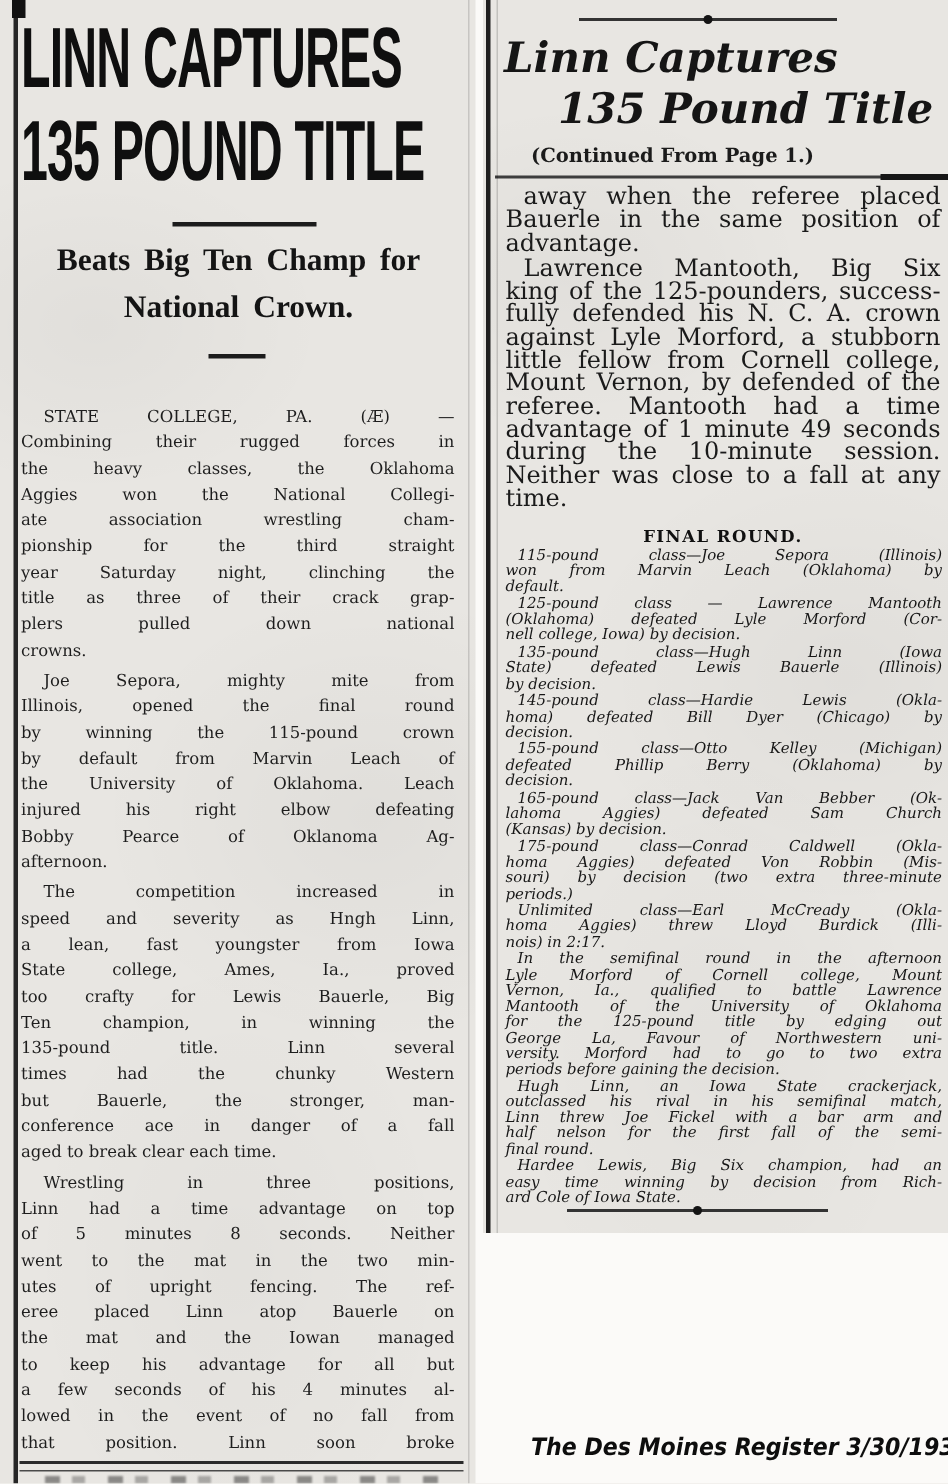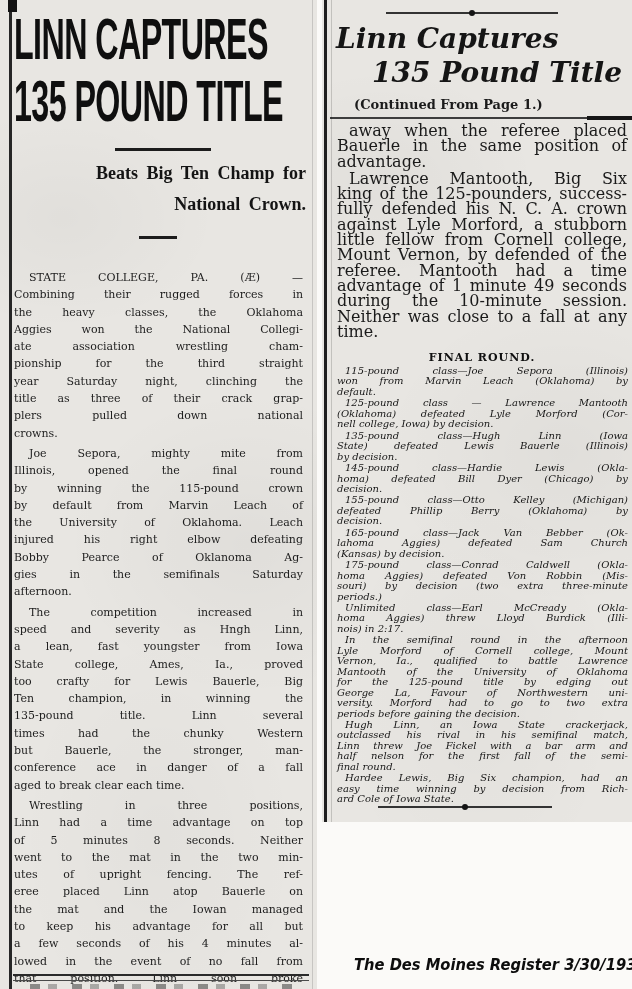--- a/index.html
+++ b/index.html
@@ -24,22 +24,22 @@
   .headline{
     position:absolute;left:14px;top:8px;color:#0f0f0f;
     font-family:"Liberation Sans", sans-serif;font-weight:700;
     font-size:57px;line-height:62px;letter-spacing:-1px;white-space:nowrap;
     transform:scaleX(0.565);transform-origin:0 0;
   }
   .rule{position:absolute;background:#1c1c1c;}
   .rule1{left:115px;top:148px;width:96px;height:3px;}
   .rule2{left:139px;top:236px;width:38px;height:3px;}
   .subhead{
-    position:absolute;left:12px;top:158px;width:294px;text-align:right;
-    font-family:"Liberation Serif", serif;font-weight:bold;font-size:18px;
+    position:absolute;left:12px;top:158px;width:294px;text-align:center;
+    font-family:"Liberation Serif", serif;font-weight:bold;font-size:21px;
     line-height:31px;color:#141414;word-spacing:4px;
   }
   .body-left{position:absolute;left:14px;top:269px;width:289px;font-size:11px;line-height:17.3px;color:#1d1d1d;}
   #left-body .para + .para{margin-top:3px;}
   .ln{text-align:justify;text-align-last:justify;}
   .ln.last{text-align-last:left;}
   .ln.first{text-indent:15px;}
   .bottom-rule{position:absolute;left:13px;top:974px;width:296px;height:4px;border-top:2px solid #2a2a2a;border-bottom:1px solid #4a4a4a;}
   .cut-sliver{
     position:absolute;left:30px;top:984px;width:268px;height:5px;
@@ -111,21 +111,20 @@
         <div class="ln last">crowns.</div>
       </div>
       <div class="para">
         <div class="ln first">Joe Sepora, mighty mite from</div>
         <div class="ln">Illinois, opened the final round</div>
         <div class="ln">by winning the 115-pound crown</div>
         <div class="ln">by default from Marvin Leach of</div>
         <div class="ln">the University of Oklahoma. Leach</div>
         <div class="ln">injured his right elbow defeating</div>
         <div class="ln">Bobby Pearce of Oklanoma Ag-</div>
-        <div class="ln">gies in the semifinals Saturday</div>
         <div class="ln last">afternoon.</div>
       </div>
       <div class="para">
         <div class="ln first">The competition increased in</div>
         <div class="ln">speed and severity as Hngh Linn,</div>
         <div class="ln">a lean, fast youngster from Iowa</div>
         <div class="ln">State college, Ames, Ia., proved</div>
         <div class="ln">too crafty for Lewis Bauerle, Big</div>
         <div class="ln">Ten champion, in winning the</div>
         <div class="ln">135-pound title. Linn several</div>

